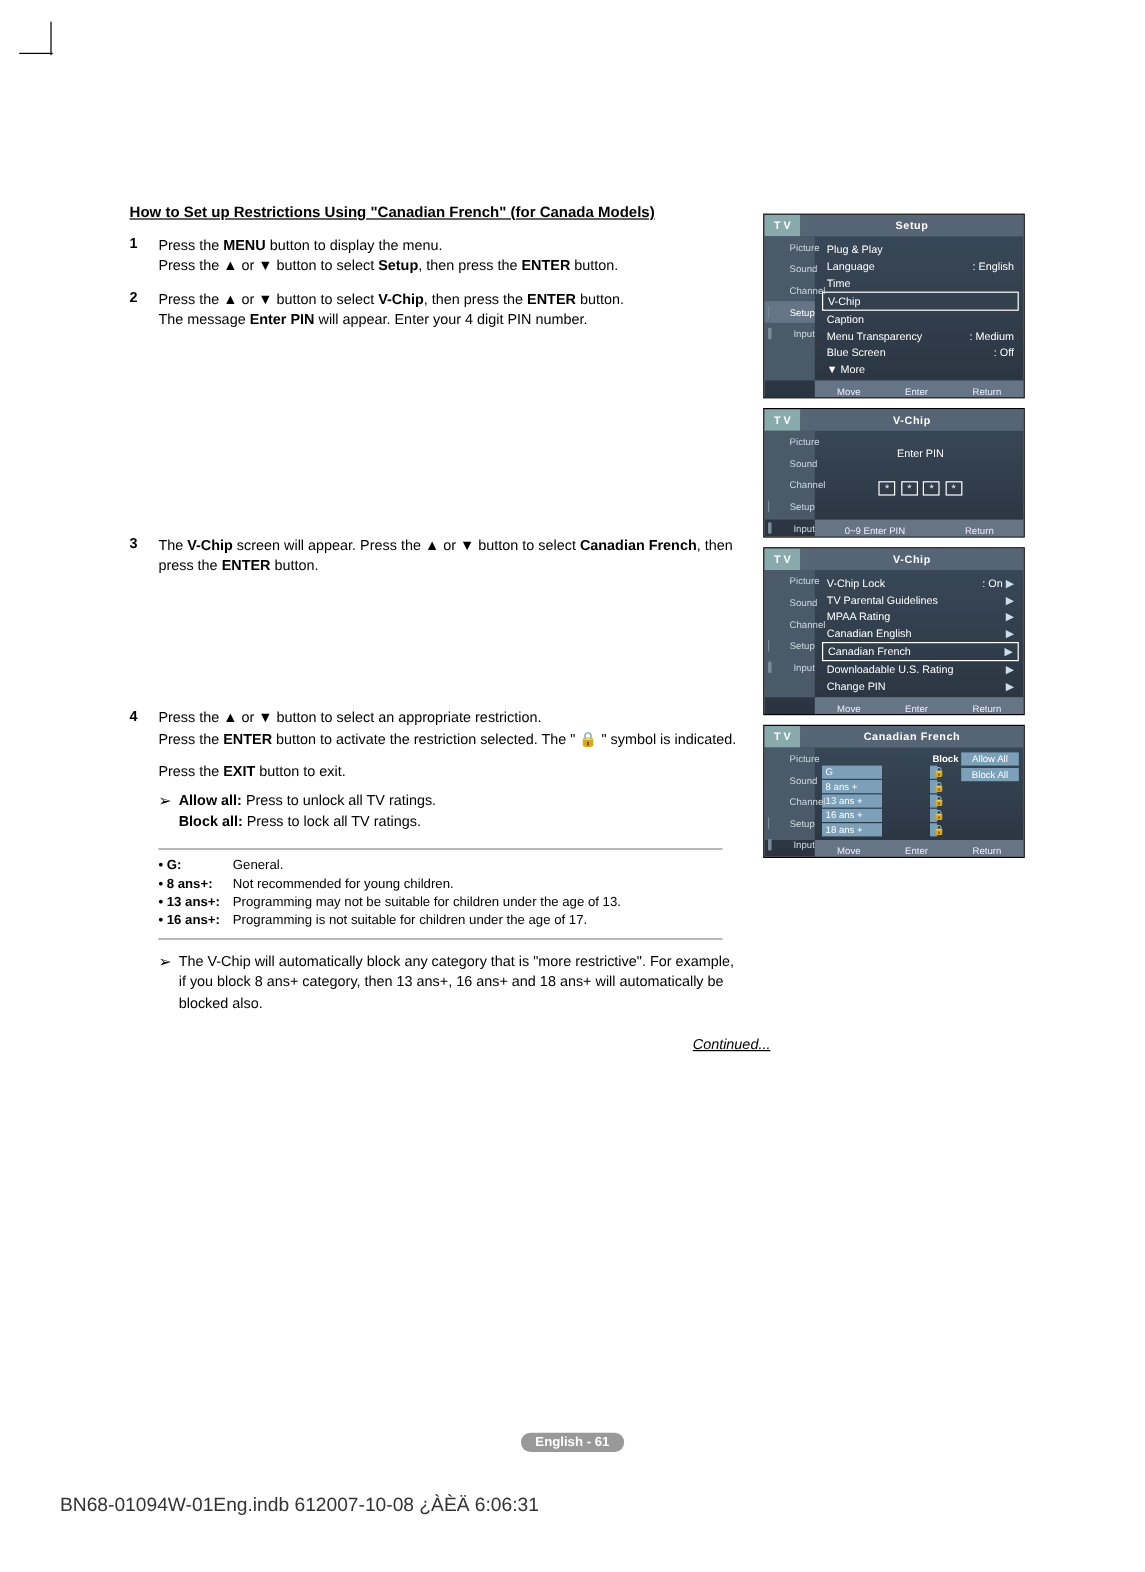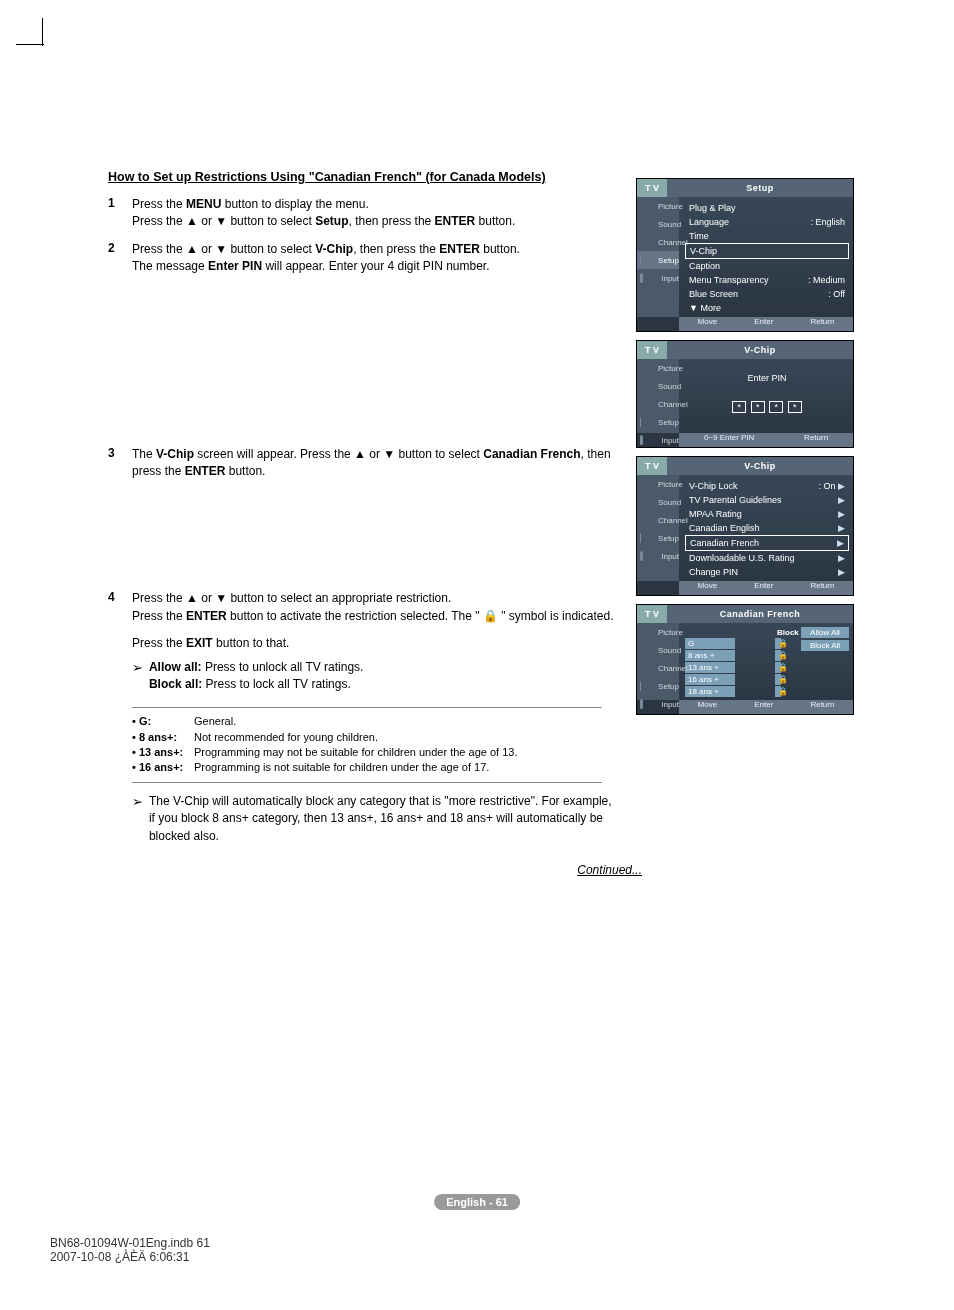--- a/index.html
+++ b/index.html
@@ -75,21 +75,21 @@
     width: 42px;
     background: #4a5a68;
   }
   .osd-side .srow { height: 18px; display:flex; align-items:center; padding-left:3px; gap:18px; color:#cfd8df; font-size:8px;}
   .osd-side .srow.sel { background:#657585; color:#fff;}
   .osd-side .sicon { width:10px;height:10px; background:#7a8a98; border-radius:2px;}
   .osd-head { height:18px; display:flex;}
   .osd-head .tv { width:30px; background:#8aa; text-align:center; font-weight:bold; color:#fff; line-height:18px;}
   .osd-head .ttl { flex:1; text-align:center; line-height:18px; background:#556575; font-weight:bold; letter-spacing:0.5px;}
   .osd-body { margin-left:42px; padding:4px 4px 2px 6px; min-height:74px;}
-  .osd-foot { height:14px; background:#657585; margin-left:42px; display:flex; justify-content:space-around; align-items:flex-start; font-size:8px; color:#eef;}
+  .osd-foot { height:14px; background:#657585; margin-left:42px; display:flex; justify-content:space-around; align-items:flex-end; font-size:8px; color:#eef;}
   .menu-row { display:flex; justify-content:space-between; padding:1px 4px; line-height:12px;}
   .menu-row.boxed { border:1px solid #fff; }
   .menu-row .arw { color:#cde;}
   .pin-row { text-align:center; margin-top:18px; margin-bottom:14px;}
   .pin-box { display:inline-block; width:14px;height:12px;border:1px solid #fff; margin:0 1px; line-height:10px; text-align:center;}
   .pin-label { text-align:center; margin:10px 0 4px 0;}
 
   
   .cf-table { display:flex; gap:4px;}
   .cf-col { }
@@ -108,21 +108,21 @@
     border-radius:10px;
     padding:2px 12px;
     font-size:11px;
     font-weight:bold;
   }
   .print-foot {
     position:absolute;
     bottom:46px;
     left:50px; right:50px;
     display:flex; justify-content:flex-start;
-    font-size:12px; color:#333;flex-direction:column;
+    font-size:16px; color:#333;
   }
   .crop-top { position:absolute; top:18px; left:42px; width:1px; height:28px; background:#000;}
   .crop-top2{ position:absolute; top:44px; left:16px; width:28px; height:1px; background:#000;}
 </style>
 </head>
 <body>
 
 <div class="crop-top"></div>
 <div class="crop-top2"></div>
 
@@ -164,21 +164,21 @@
       <li>
         <div class="step-num">4</div>
         <div class="step-body">
           <span>Press the ▲ or ▼ button to select an appropriate restriction.</span><br>
           <span>Press the </span><b>ENTER</b><span> button to activate the restriction selected. The " 🔒 " symbol is indicated.</span>
         </div>
       </li>
     </ol>
 
     <div class="sub">
-      <span>Press the </span><b>EXIT</b><span> button to that.</span>
+      <span>Press the </span><b>EXIT</b><span> button to exit.</span>
     </div>
 
     <div class="arrow-line">
       <span class="ar">➢</span>
       <div>
         <b>Allow all:</b><span> Press to unlock all TV ratings.</span><br>
         <b>Block all:</b><span> Press to lock all TV ratings.</span>
       </div>
     </div>
 

